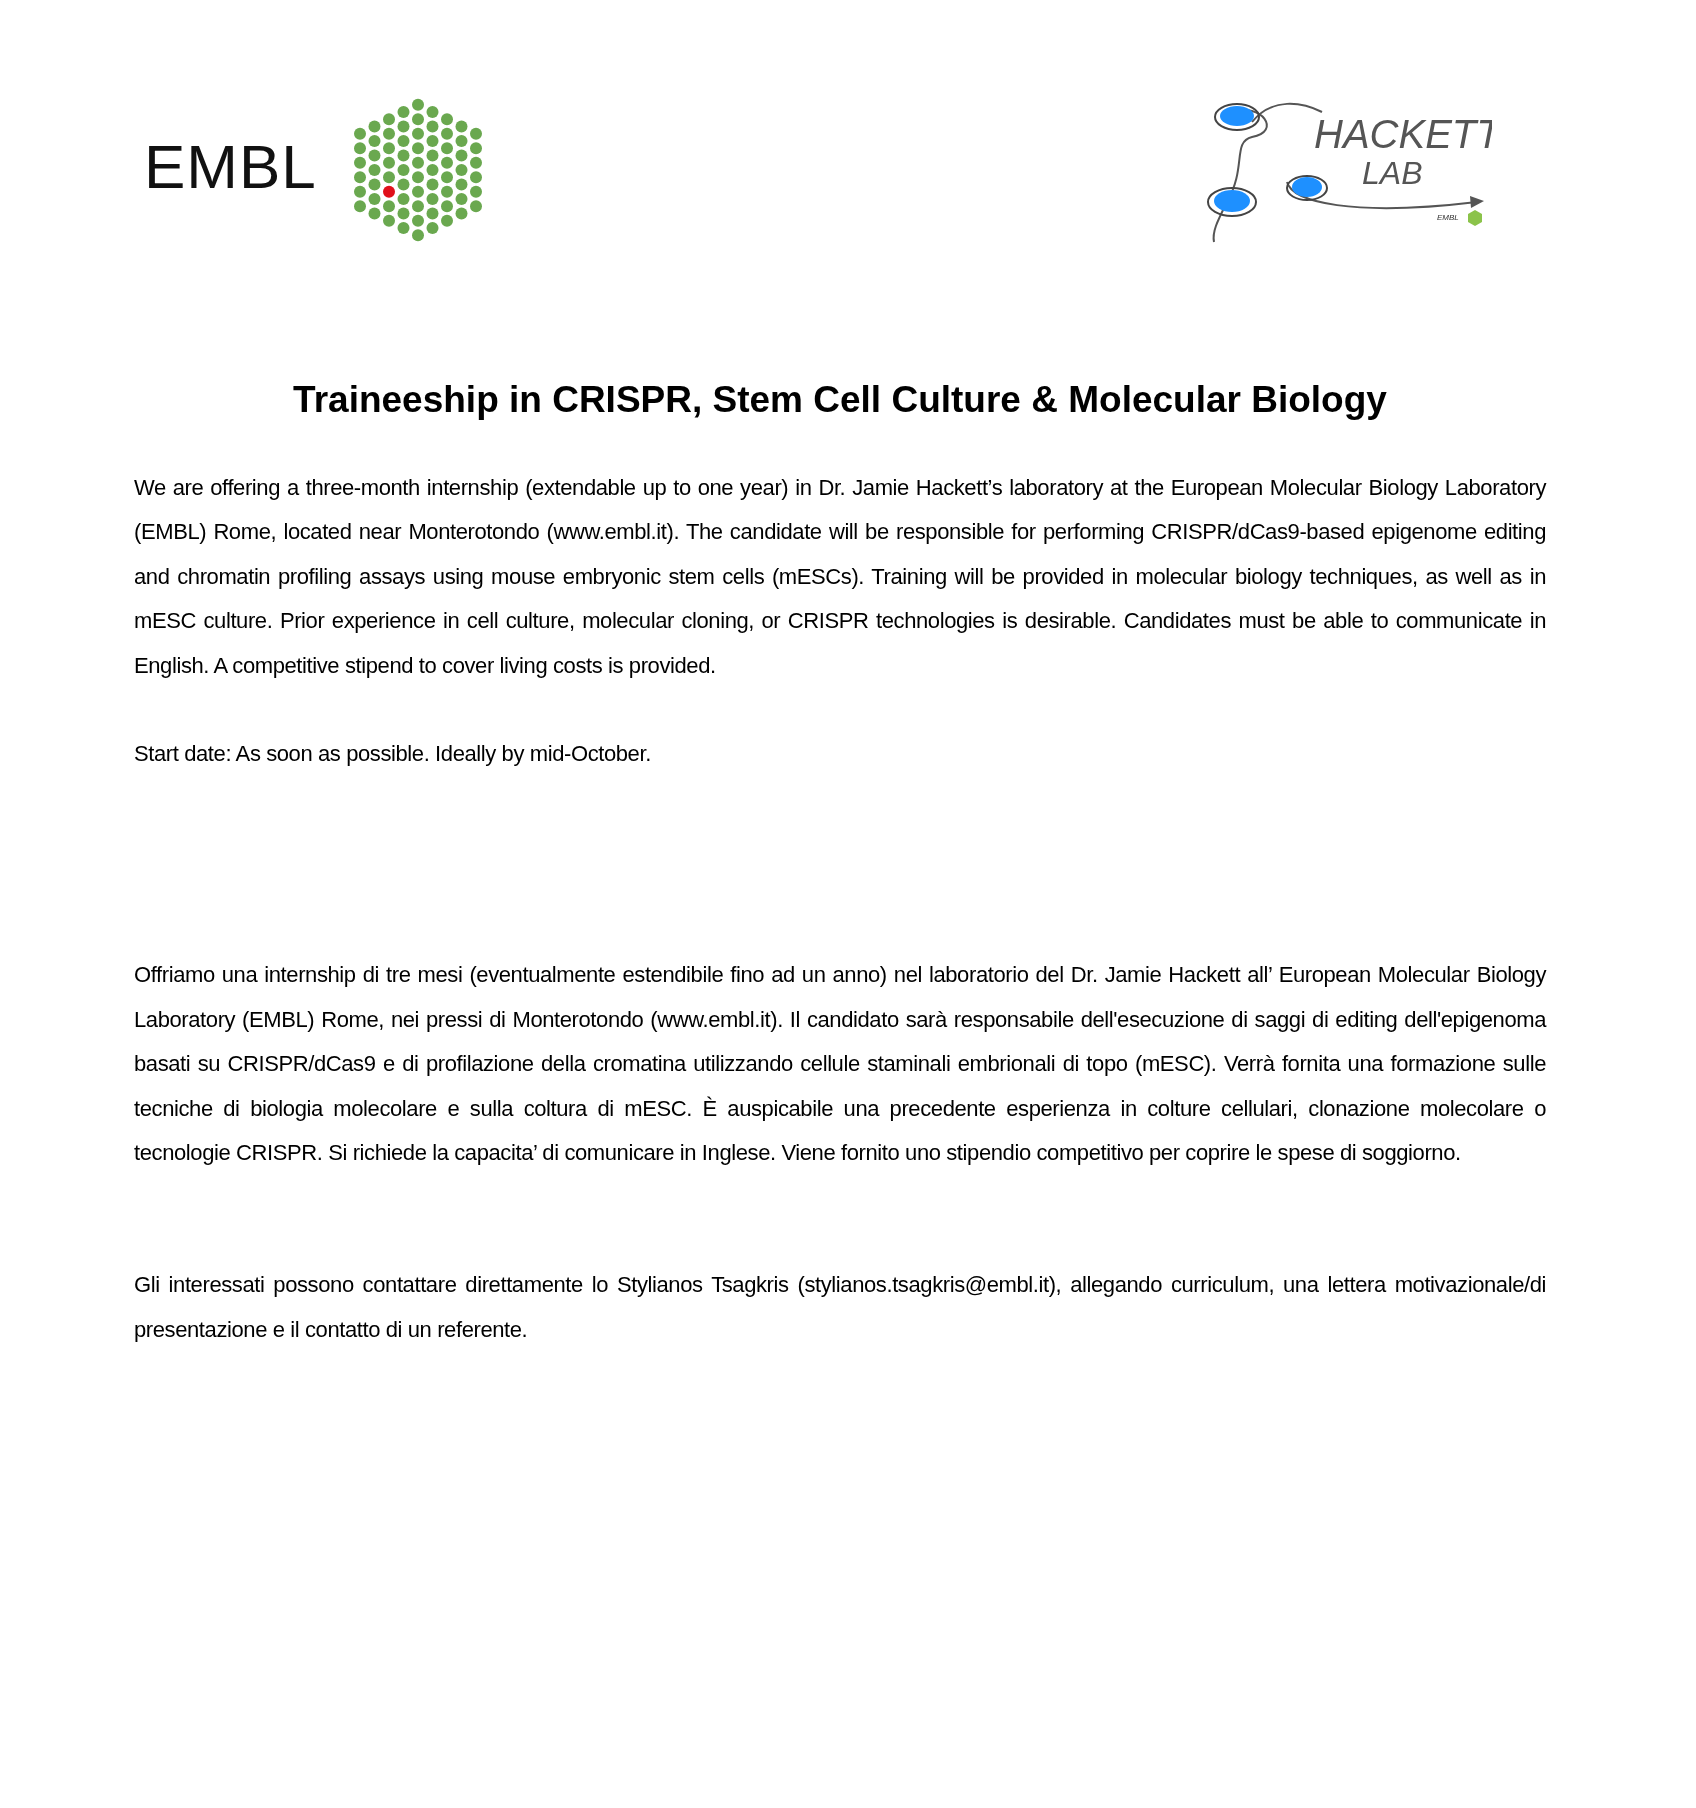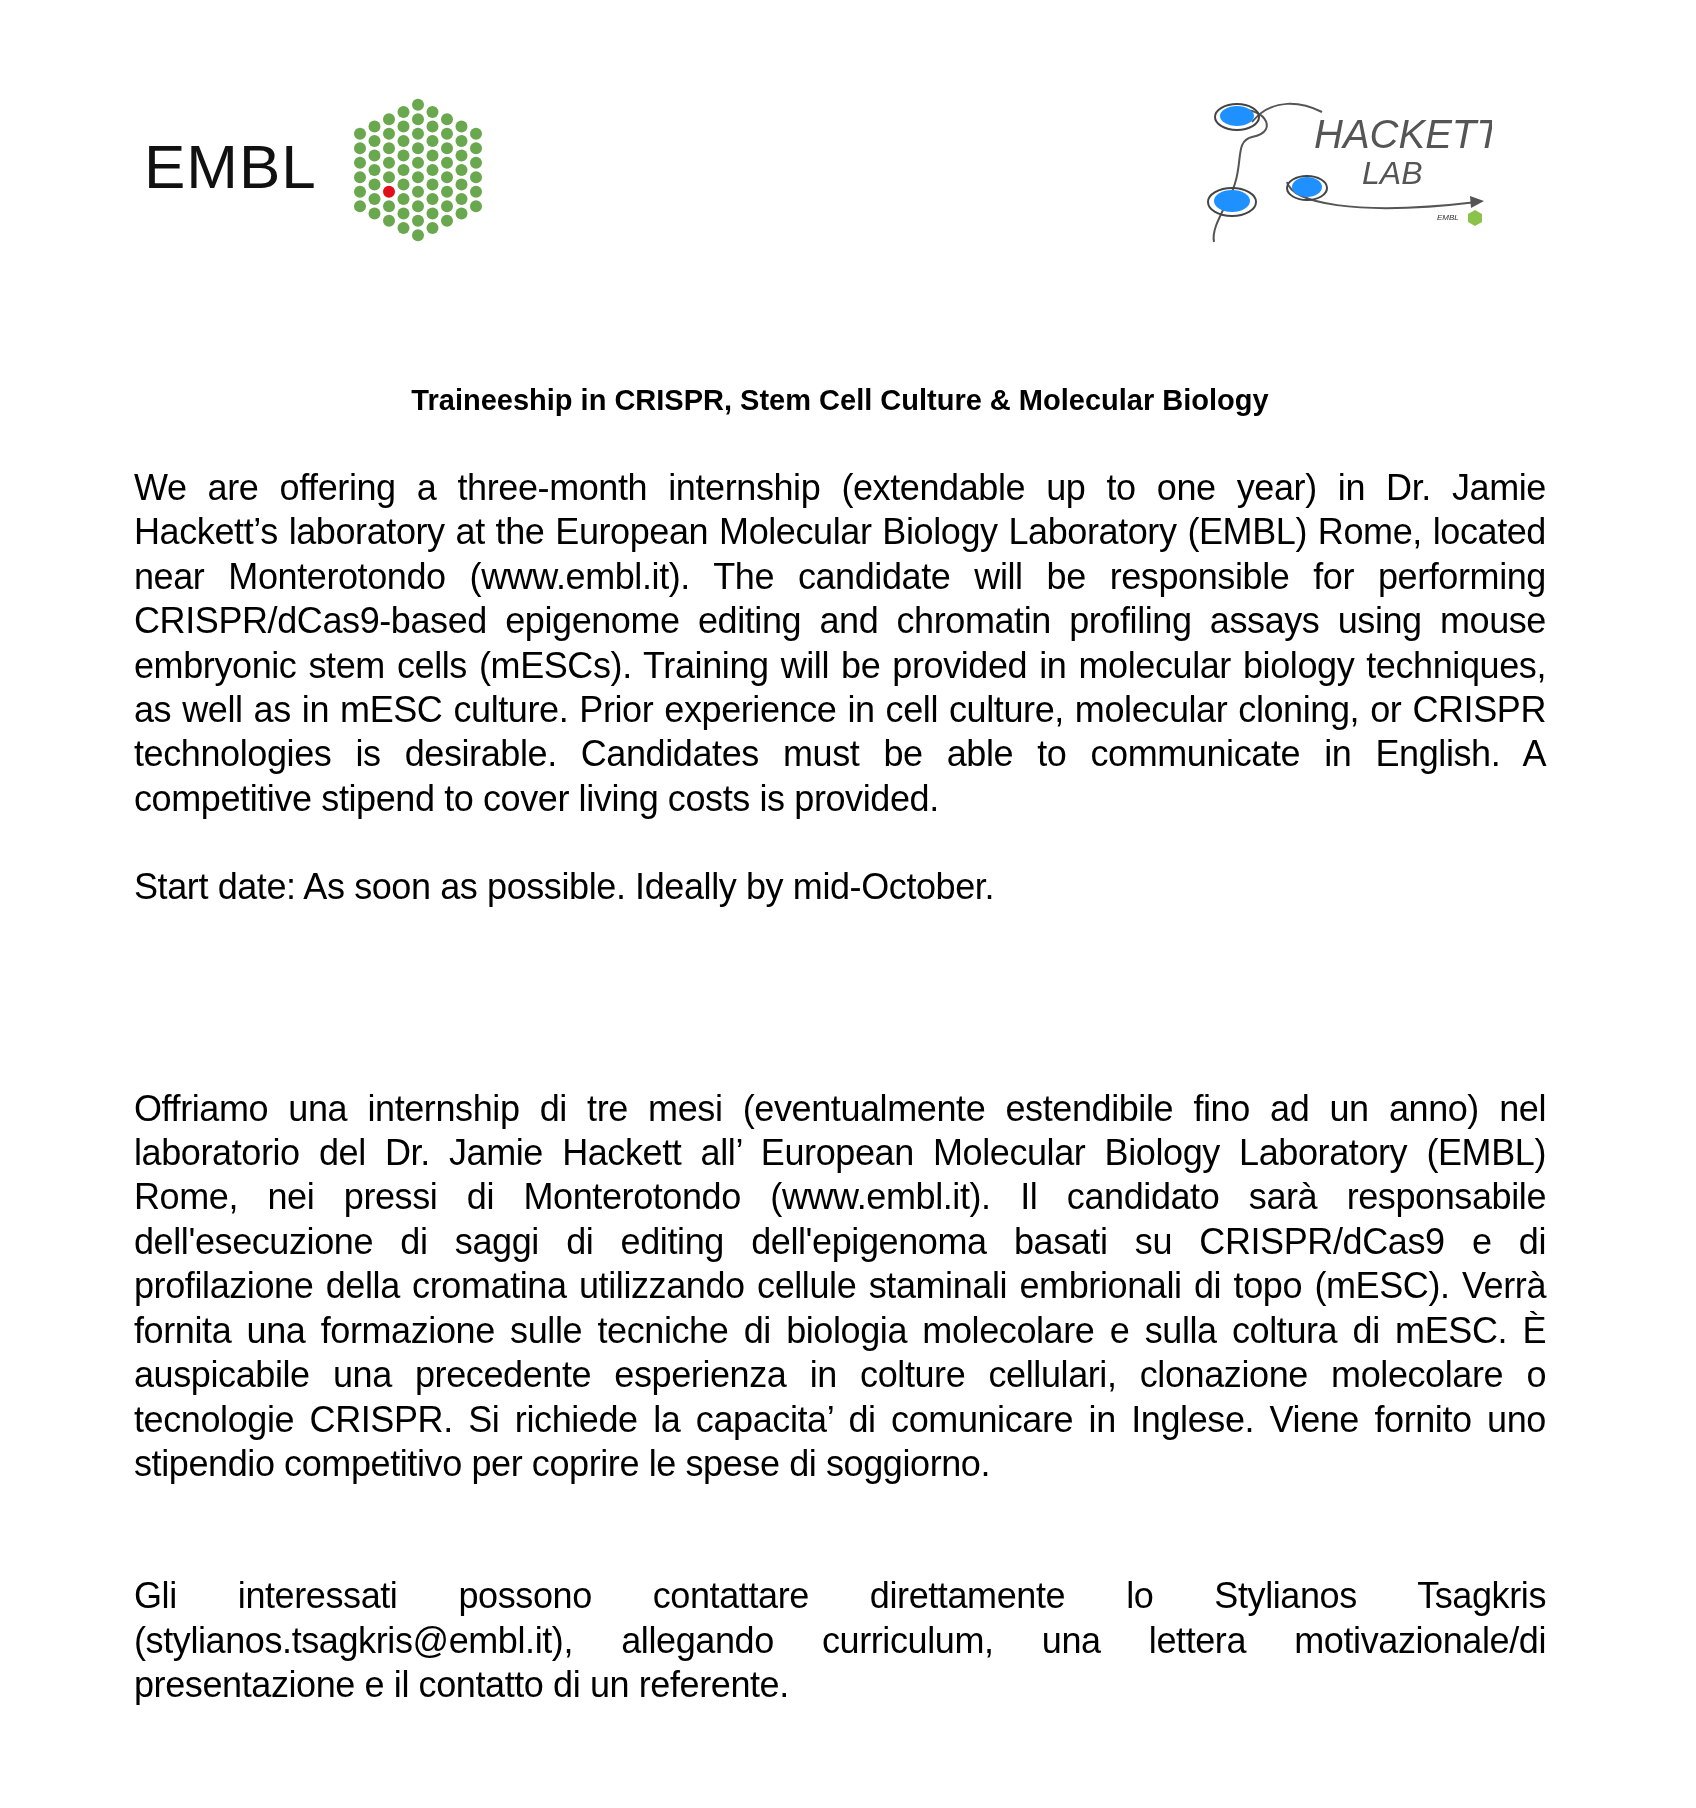--- a/index.html
+++ b/index.html
@@ -5,23 +5,23 @@
   html, body { margin: 0; padding: 0; background: #ffffff; }
   body { width: 1696px; height: 1808px; position: relative; overflow: hidden;
          font-family: "Liberation Sans", "DejaVu Sans", sans-serif; color: #000; }
   .logo-embl { position: absolute; left: 140px; top: 95px; width: 350px; height: 150px; }
   .logo-embl .wordmark { position: absolute; left: 4px; top: 36px; font-size: 62px;
          letter-spacing: 1px; font-family: "Liberation Sans", sans-serif; color: #111; }
   .logo-embl svg { position: absolute; left: 210px; top: 0; }
   .logo-hackett { position: absolute; left: 1192px; top: 92px; width: 300px; height: 160px; font-style: italic; }
   .logo-hackett svg { position: absolute; left: 0; top: 0; }
   .content { position: absolute; left: 134px; top: 378px; width: 1412px; }
-  .title { text-align: center; font-weight: bold; font-size: 29px; line-height: 44px;
+  .title { text-align: center; font-weight: bold; font-size: 37px; line-height: 44px;
            margin: 0 0 0 0; font-family: "Liberation Sans", sans-serif; }
-  p { font-size: 36px; line-height: 44.4px; margin: 0; text-align: justify;
+  p { font-size: 22px; line-height: 44.4px; margin: 0; text-align: justify;
       font-family: "Liberation Sans", sans-serif; letter-spacing: -0.4px; }
   .gap-title { height: 44px; }
   .gap-1 { height: 44px; }
   .gap-big { height: 133px; }
 </style>
 </head>
 <body>
 
 <div class="logo-embl">
   <span class="wordmark">EMBL</span>

